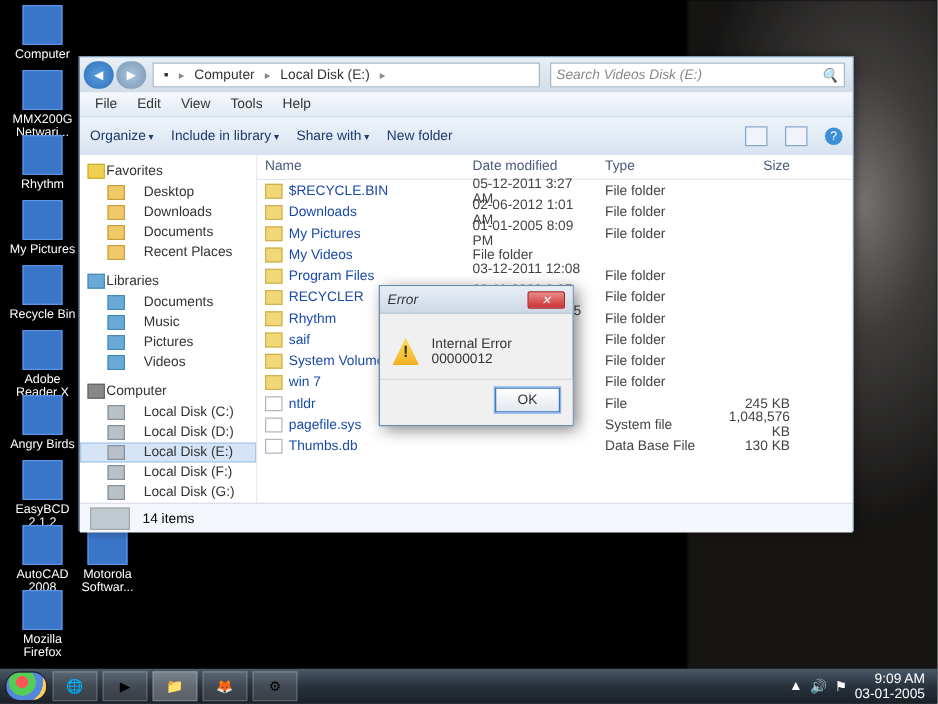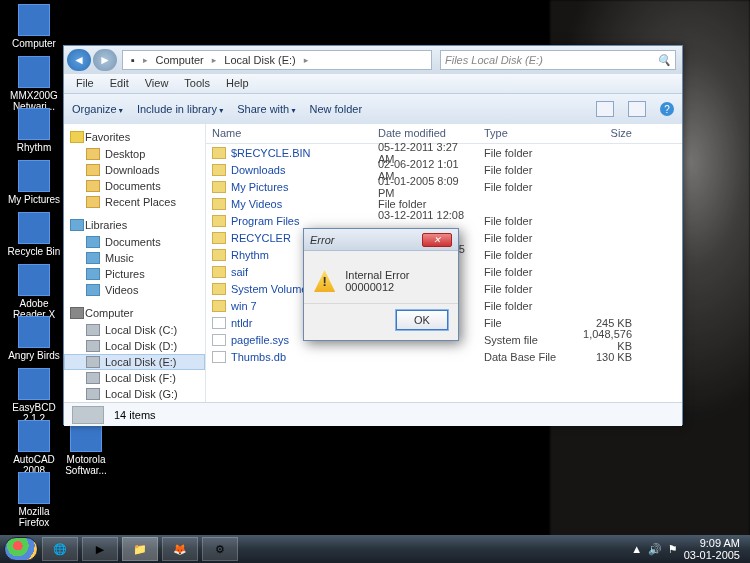--- a/index.html
+++ b/index.html
@@ -22,21 +22,21 @@
 .menubar { height: 20px; background: linear-gradient(#f5f8fc,#e2ebf5); display: flex; padding: 0 4px; border-bottom: 1px solid #c0cde0; }
 .menubar span { padding: 3px 8px; color: #333; }
 .toolbar { height: 30px; background: linear-gradient(#edf3fa,#d8e3f0); display: flex; align-items: center; padding: 0 8px; gap: 14px; color: #1a3a6a; }
 .toolbar .dd::after { content: " ▾"; font-size: 8px; }
 .toolbar .spacer { flex: 1; }
 .toolbar .tico { width: 18px; height: 16px; border: 1px solid #8aa6c8; background: #f0f4fa; }
 .helpic { width:14px; height:14px; border-radius:50%; background:#3a8fd8; color:#fff; display:flex; align-items:center; justify-content:center; font-size:10px;}
 .body { display: flex; height: 278px; }
 .nav { width: 142px; background: #fff; border-right: 1px solid #e0e6ee; overflow: hidden; padding: 4px 0; }
 .nav .grp { font-weight: normal; padding: 3px 6px; display: flex; align-items: center; gap: 1px; color: #333; }
-.nav .itm { padding: 2px 6px 2px 22px; display: flex; align-items: center; gap: 5px; color: #333; }
+.nav .itm { padding: 2px 6px 2px 22px; display: flex; align-items: center; gap: 15px; color: #333; }
 .nav .itm.sel { background: #d5e5f7; border: 1px solid #a8c8e8; padding: 1px 5px 1px 21px; }
 .nic { width: 14px; height: 12px; background: #f0c96a; border: 1px solid #c8a040; }
 .nic.star { background: #f0d050; border-color: #d0b030; }
 .nic.lib { background: #6aaad8; border-color: #4a8ab8; }
 .nic.comp { background: #888; border-color: #666; }
 .nic.drv { background: #b8c0c8; border-color: #8890a0; }
 .content { flex: 1; background: #fff; }
 .hdr { display: flex; height: 20px; border-bottom: 1px solid #e0e6ee; color: #4a5a7a; }
 .hdr div { padding: 3px 6px; }
 .cn { width: 166px; } .cd { width: 106px; } .ct { width: 90px; } .cs { width: 70px; text-align: right; }
@@ -123,21 +123,21 @@
     <div class="navbtn nb2">►</div>
     <div class="breadcrumb">
       <span>▪</span>
       <span class="sep">▸</span>
       <span>Computer</span>
       <span class="sep">▸</span>
       <span>Local Disk (E:)</span>
       <span class="sep">▸</span>
     </div>
     <div class="searchbox">
-      <span>Files Local Disk (E:)</span>
+      <span>Search Videos Disk (E:)</span>
       <span class="sic">🔍</span>
     </div>
   </div>
   <div class="menubar" id="menubar">
       <span>File</span>
       <span>Edit</span>
       <span>View</span>
       <span>Tools</span>
       <span>Help</span>
     </div>

